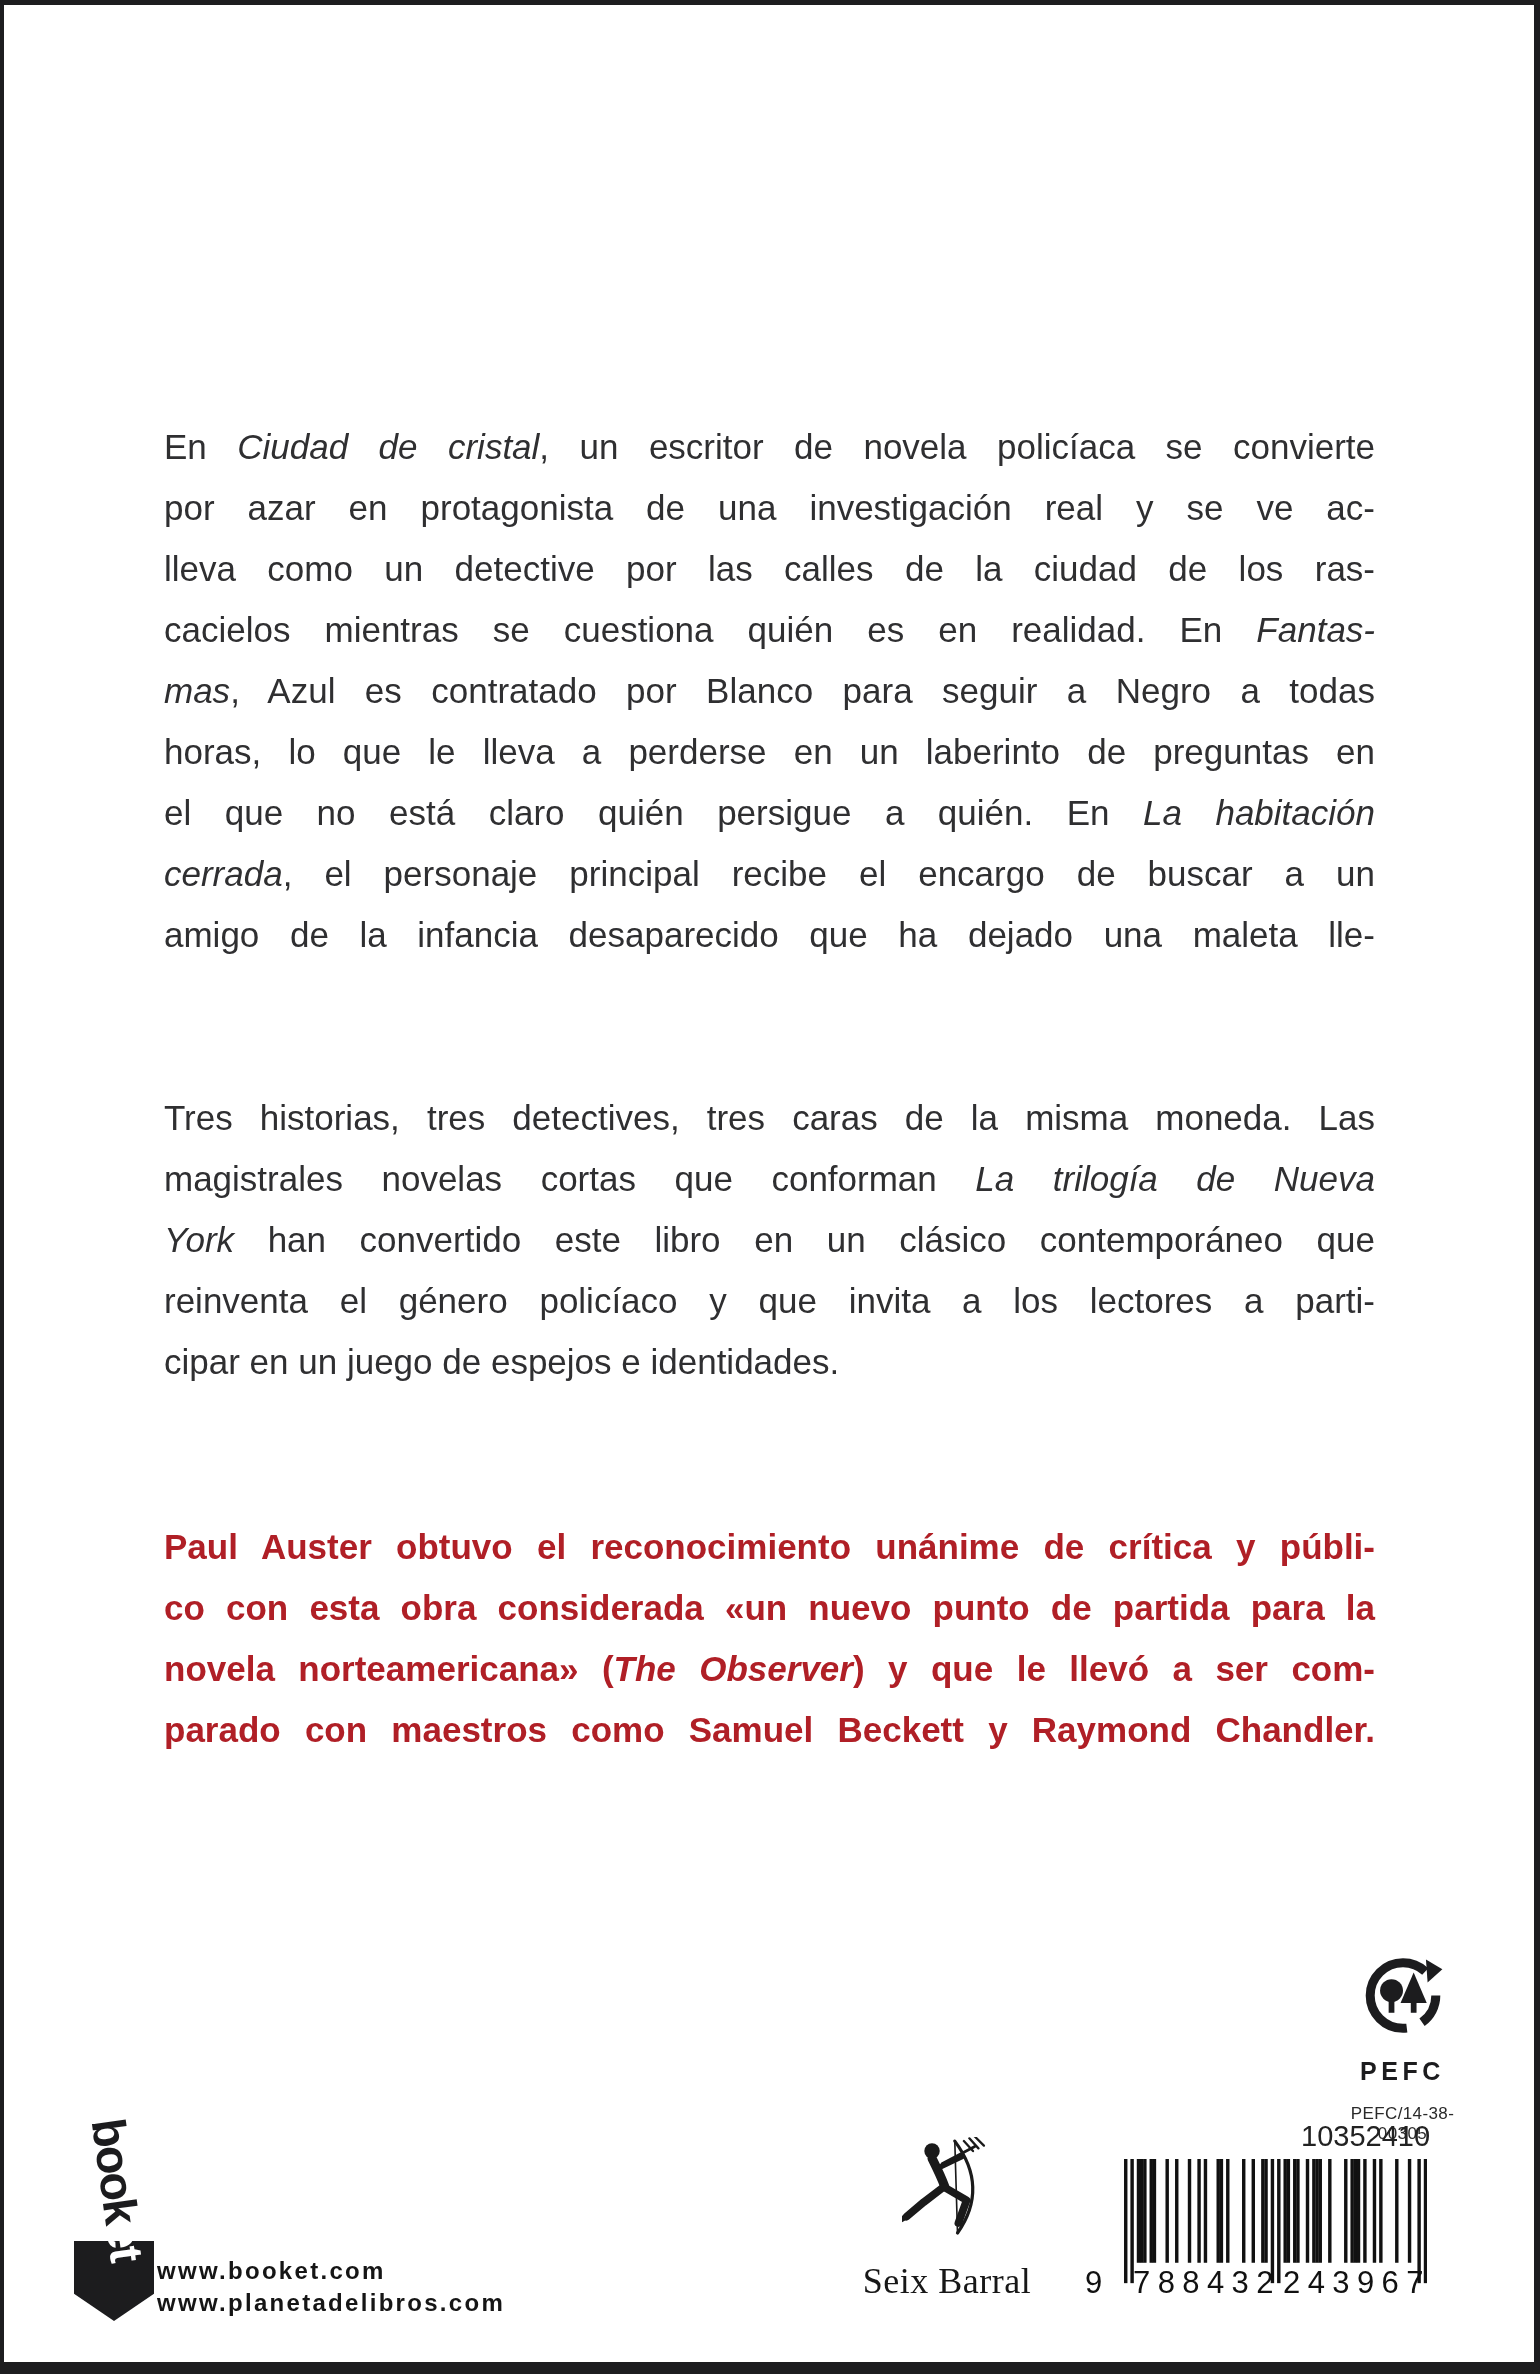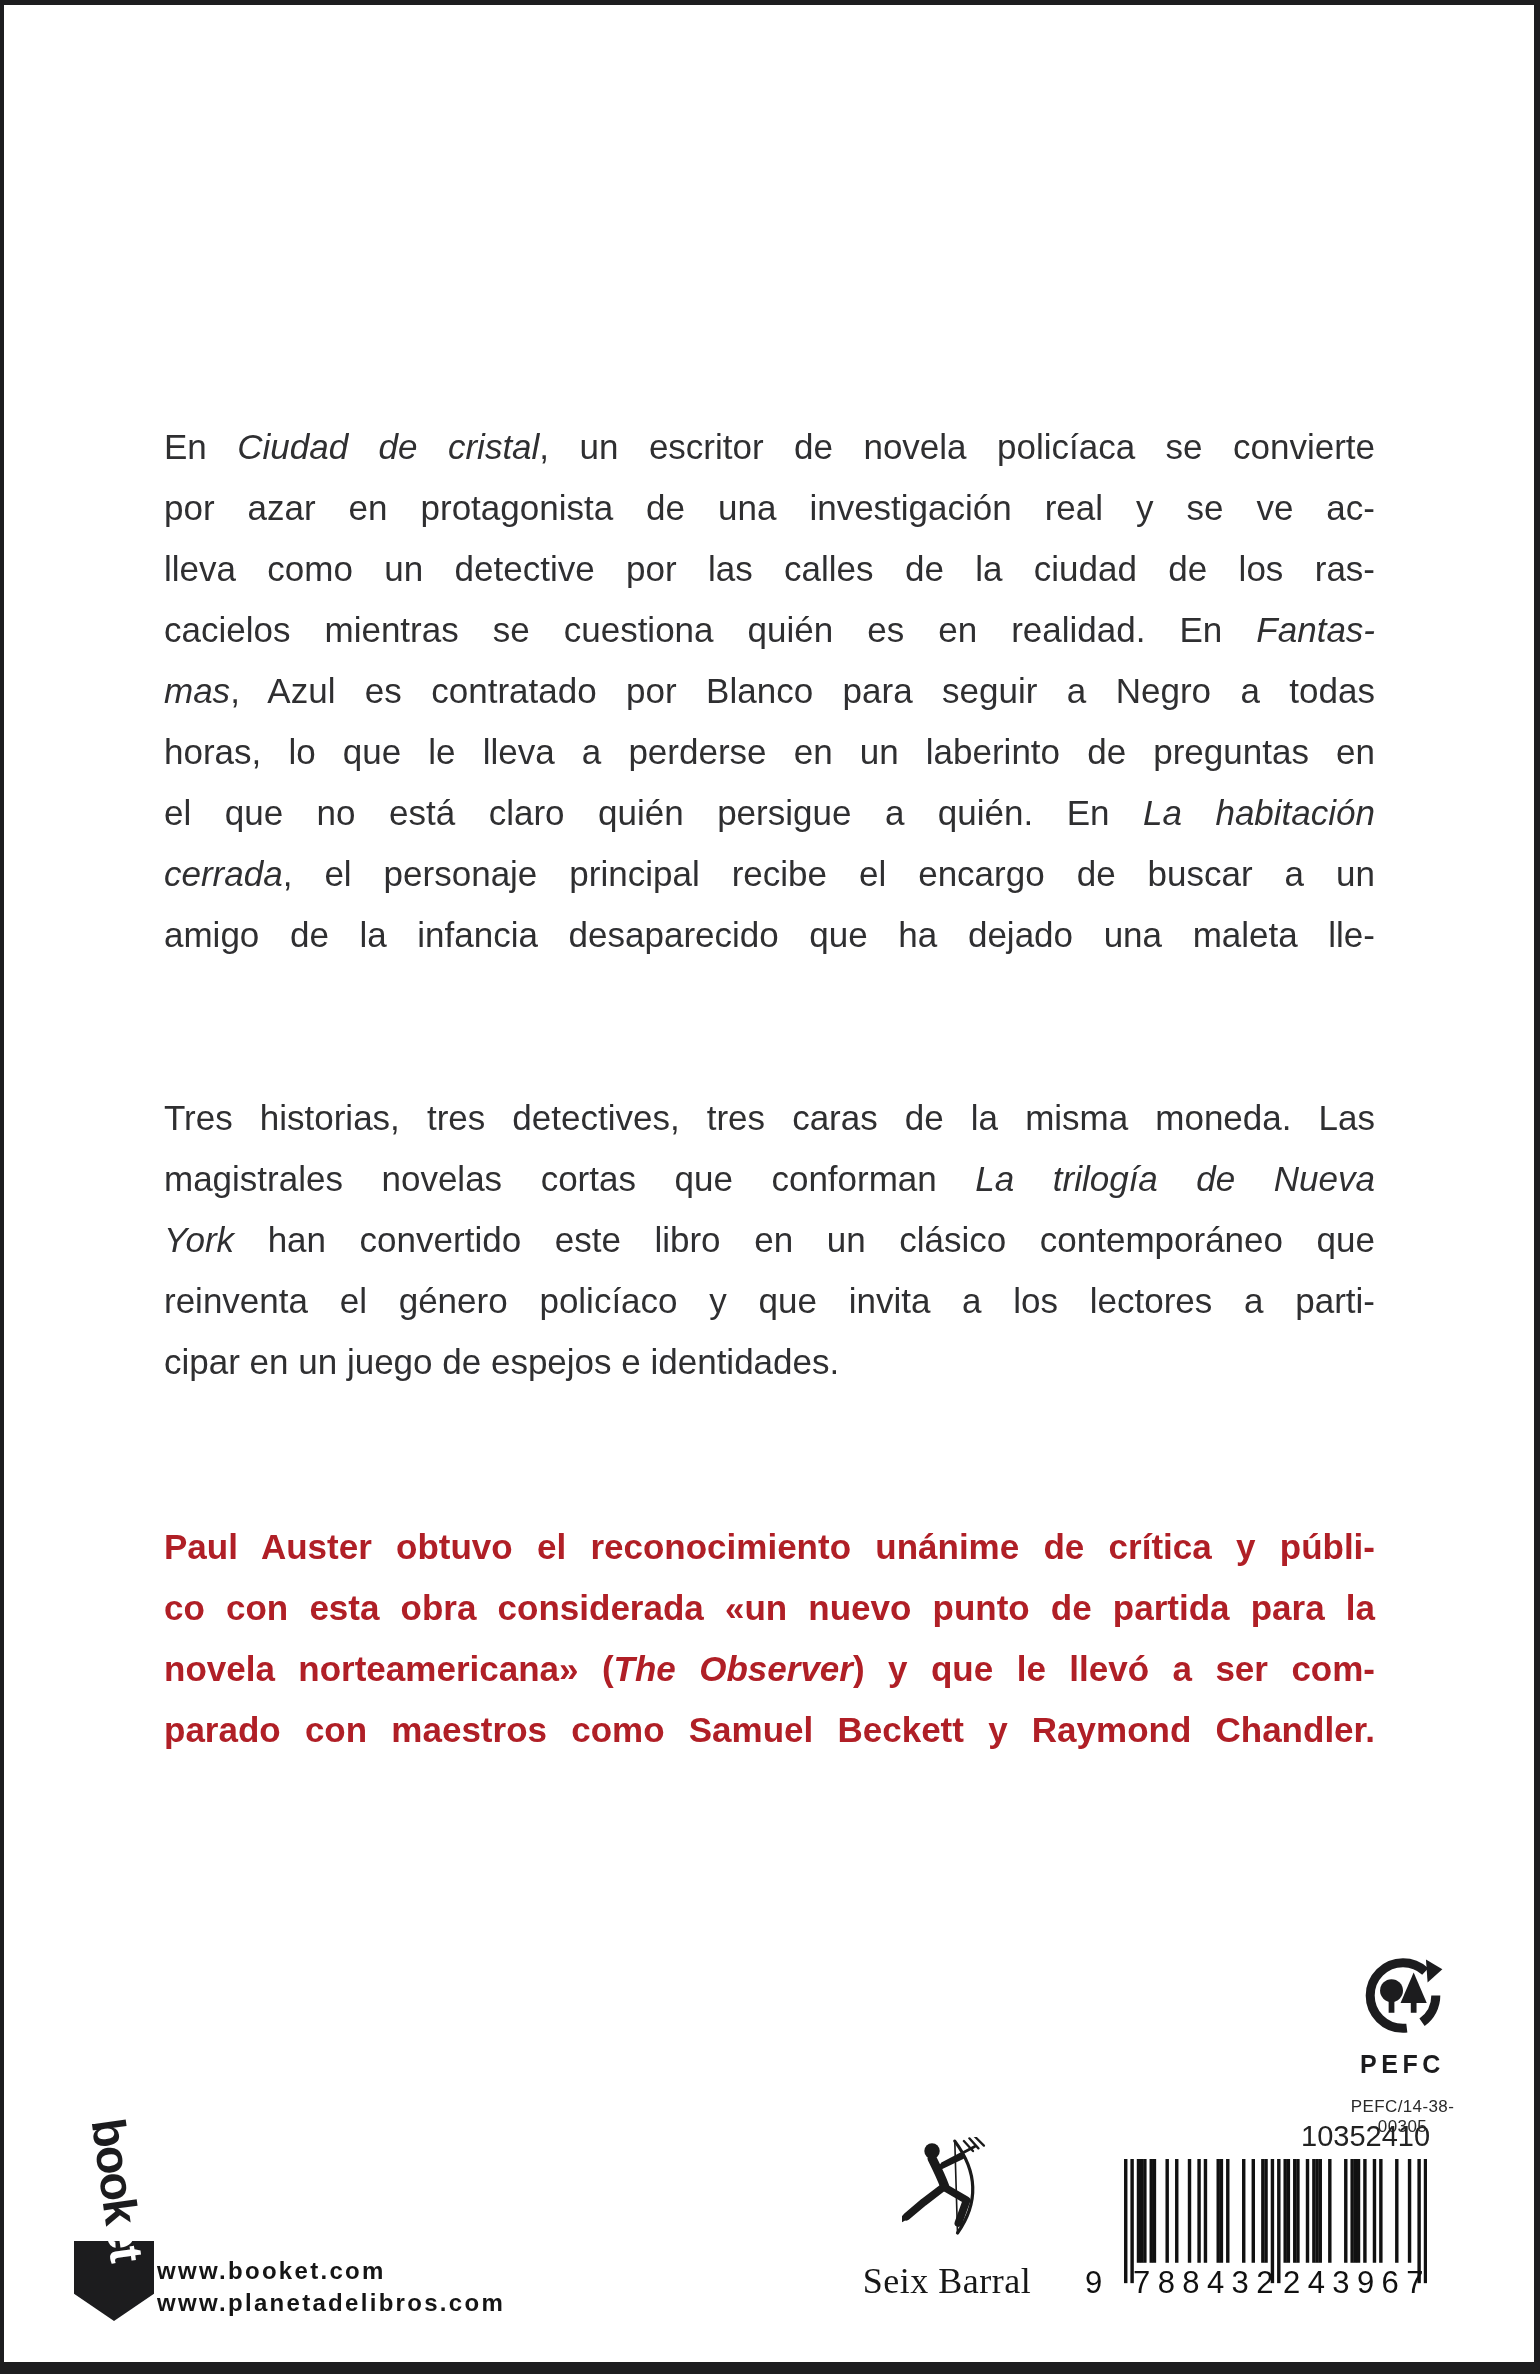--- a/index.html
+++ b/index.html
@@ -10,21 +10,21 @@
   
   .para{position:absolute;left:160px;width:1211px;font-size:35px;line-height:61px;color:#2f2f31}
   .para .line{text-align:justify;text-align-last:justify}
   .para .line.last{text-align-last:left}
   .para i{font-style:italic}
   .para.red{color:#b01f26;font-weight:700}
 
   
   .pefc{position:absolute;left:1341px;top:1952px;width:115px;text-align:center;color:#1c1c1e}
   .pefc svg{width:82px;height:82px;display:block;margin:0 auto}
-  .pefc-word{font-weight:700;font-size:25px;letter-spacing:4.6px;margin-top:11px}
+  .pefc-word{font-weight:700;font-size:25px;letter-spacing:4.6px;margin-top:18px}
   .pefc-cert{font-size:17px;letter-spacing:0.4px;margin-top:18px;color:#2a2a2a}
 
   
   .product-code{position:absolute;left:1297px;top:2115px;width:132px;text-align:left;
                 font-size:29px;color:#222}
 
   
   .barcode{position:absolute;left:1081px;top:2152px;width:354px;height:148px;color:#111}
   .barcode .bars{position:absolute;left:39px;top:1.9px}
   .bc-digit{position:absolute;top:108px;font-size:31px;color:#111}

